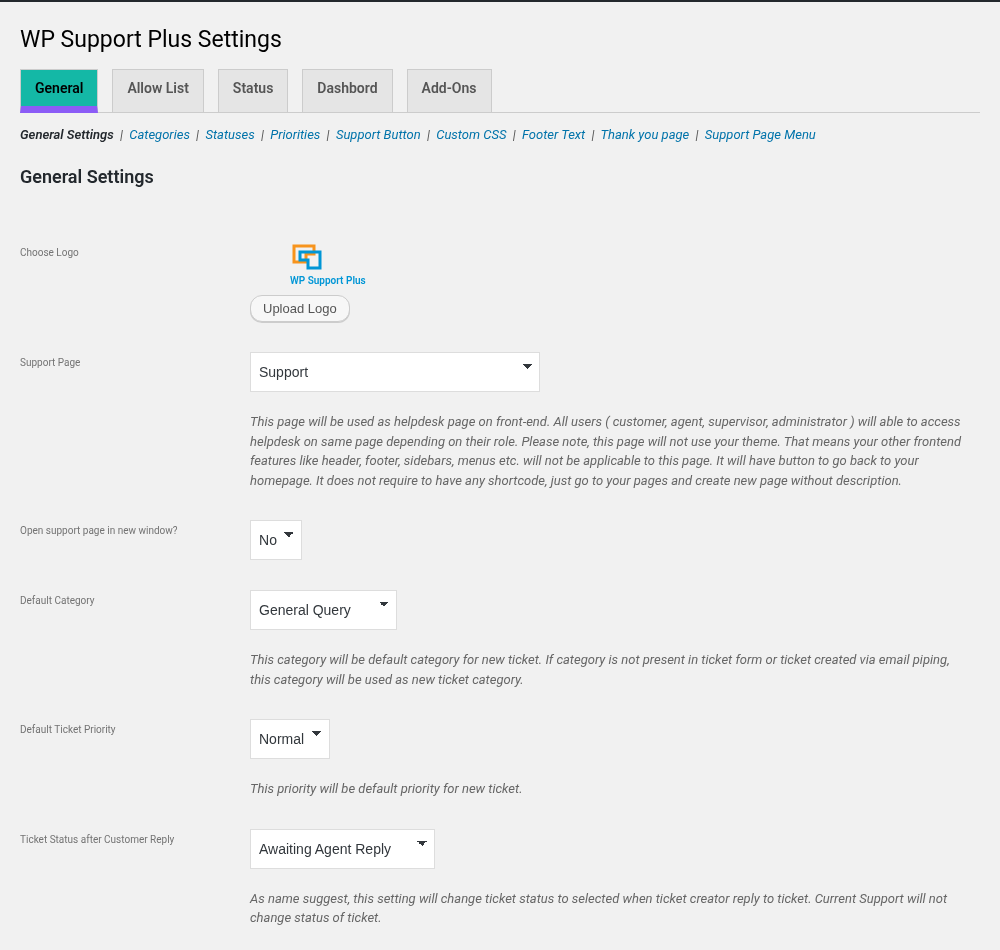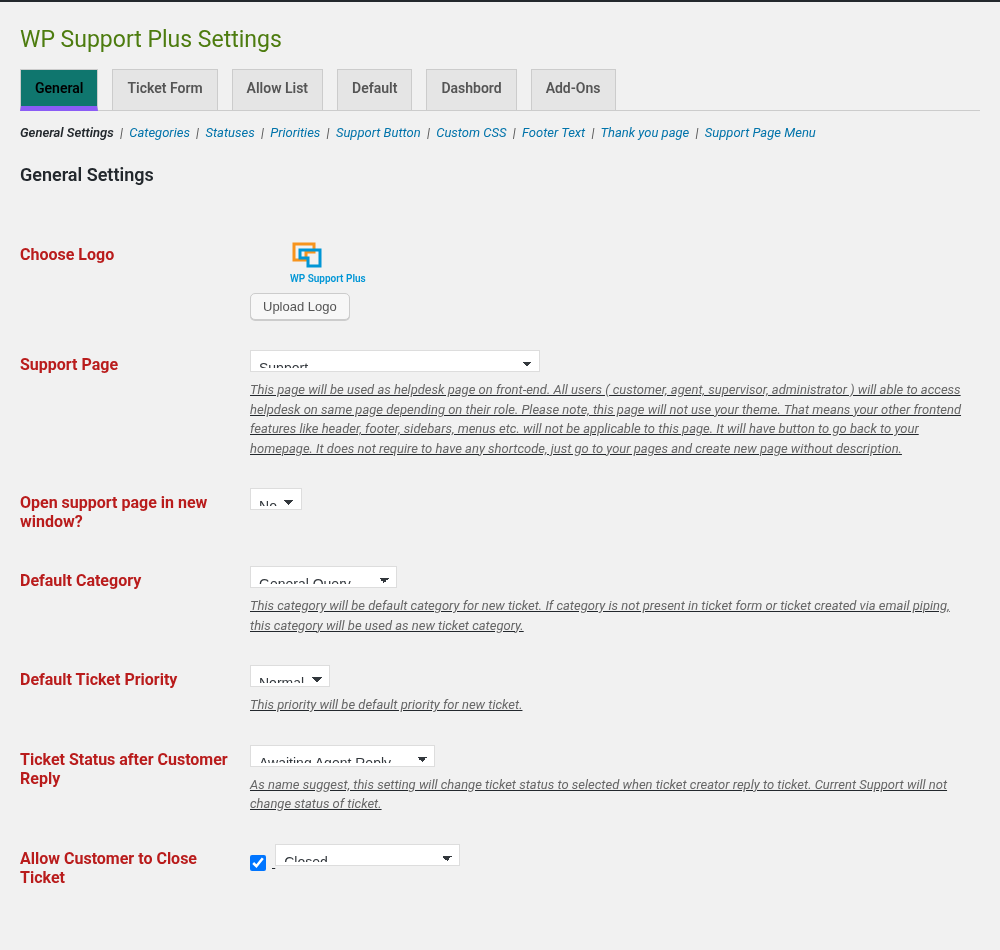--- a/index.html
+++ b/index.html
@@ -12,21 +12,21 @@
     .admin-bar {
       height: 2px;
       background: #23282d;
     }
     .wrap {
       padding: 10px 20px;
     }
     h1 {
       font-size: 23px;
       font-weight: 400;
-      color: #4d7c0f;
+      color: #000000;
       margin: 14px 0 16px 0;
     }
     .nav-tabs {
       border-bottom: 1px solid #ccc;
       margin: 0;
       padding: 0;
       display: flex;
     }
     .nav-tab {
       background: #e5e5e5;
@@ -36,22 +36,22 @@
       font-size: 14px;
       font-weight: 600;
       padding: 10px 14px;
       margin-right: 0.5em;
       cursor: pointer;
       text-decoration: none;
       margin-left: 0.5em;
     }
     .nav-tab:first-child { margin-left: 0; }
     .nav-tab-active {
-      background: #0f766e;
-      border-bottom: 5px solid #8b5cf6;
+      background: #14b8a6;
+      border-bottom: 7px solid #8b5cf6;
       color: #000;
       margin-bottom: -1px;
     }
     .subnav {
       margin: 14px 0 24px 0;
       font-size: 13px;
       color: #555;
       font-style: italic;
     }
     .subnav a {
@@ -75,56 +75,55 @@
     }
     .form-table {
       width: 100%;
       border-collapse: collapse;
     }
     .form-table th {
       text-align: left;
       vertical-align: top;
       padding: 20px 10px 20px 0;
       width: 220px;
-      font-size: 16px;
-      font-weight: 700;
-      color: #b91c1c;
+      font-size: 10px;
+      font-weight: 400;
+      color: #737373;
     }
     .form-table td {
       padding: 15px 10px;
       vertical-align: top;
-      text-decoration: underline;
     }
     select {
       font-size: 14px;
       padding: 3px 24px 3px 8px;
       border: 1px solid #ddd;
       border-radius: 0;
       background: #fff;
-      height: 22px;
+      height: 40px;
       line-height: 28px;
       color: #32373c;
       appearance: none;
       -webkit-appearance: none;
       background-image: linear-gradient(45deg, transparent 50%, #32373c 50%), linear-gradient(135deg, #32373c 50%, transparent 50%);
       background-position: calc(100% - 12px) 11px, calc(100% - 7px) 11px;
       background-size: 5px 5px, 5px 5px;
       background-repeat: no-repeat;
     }
     .description {
       color: #666;
       font-style: italic;
       font-size: 13px;
-      margin-top: 4px;
+      margin-top: 20px;
       line-height: 1.5;
     }
     .button {
       background: #f7f7f7;
       border: 1px solid #ccc;
-      border-radius: 5px;
+      border-radius: 12px;
       box-shadow: 0 1px 0 #ccc;
       color: #555;
       cursor: pointer;
       font-size: 13px;
       padding: 5px 12px;
       display: inline-block;
     }
     .logo-box {
       display: inline-block;
       text-align: center;
@@ -156,23 +155,22 @@
 </head>
 <body>
 
 <div class="admin-bar"></div>
 
 <div class="wrap">
   <h1>WP Support Plus Settings</h1>
 
   <div class="nav-tabs">
     <a class="nav-tab nav-tab-active">General</a>
-    <a class="nav-tab">Ticket Form</a>
     <a class="nav-tab">Allow List</a>
-    <a class="nav-tab">Default</a>
+    <a class="nav-tab">Status</a>
     <a class="nav-tab">Dashbord</a>
     <a class="nav-tab">Add-Ons</a>
   </div>
 
   <div class="subnav">
     <span class="current">General Settings</span>
     <span class="sep">|</span>
     <a>Categories</a>
     <span class="sep">|</span>
     <a>Statuses</a>

